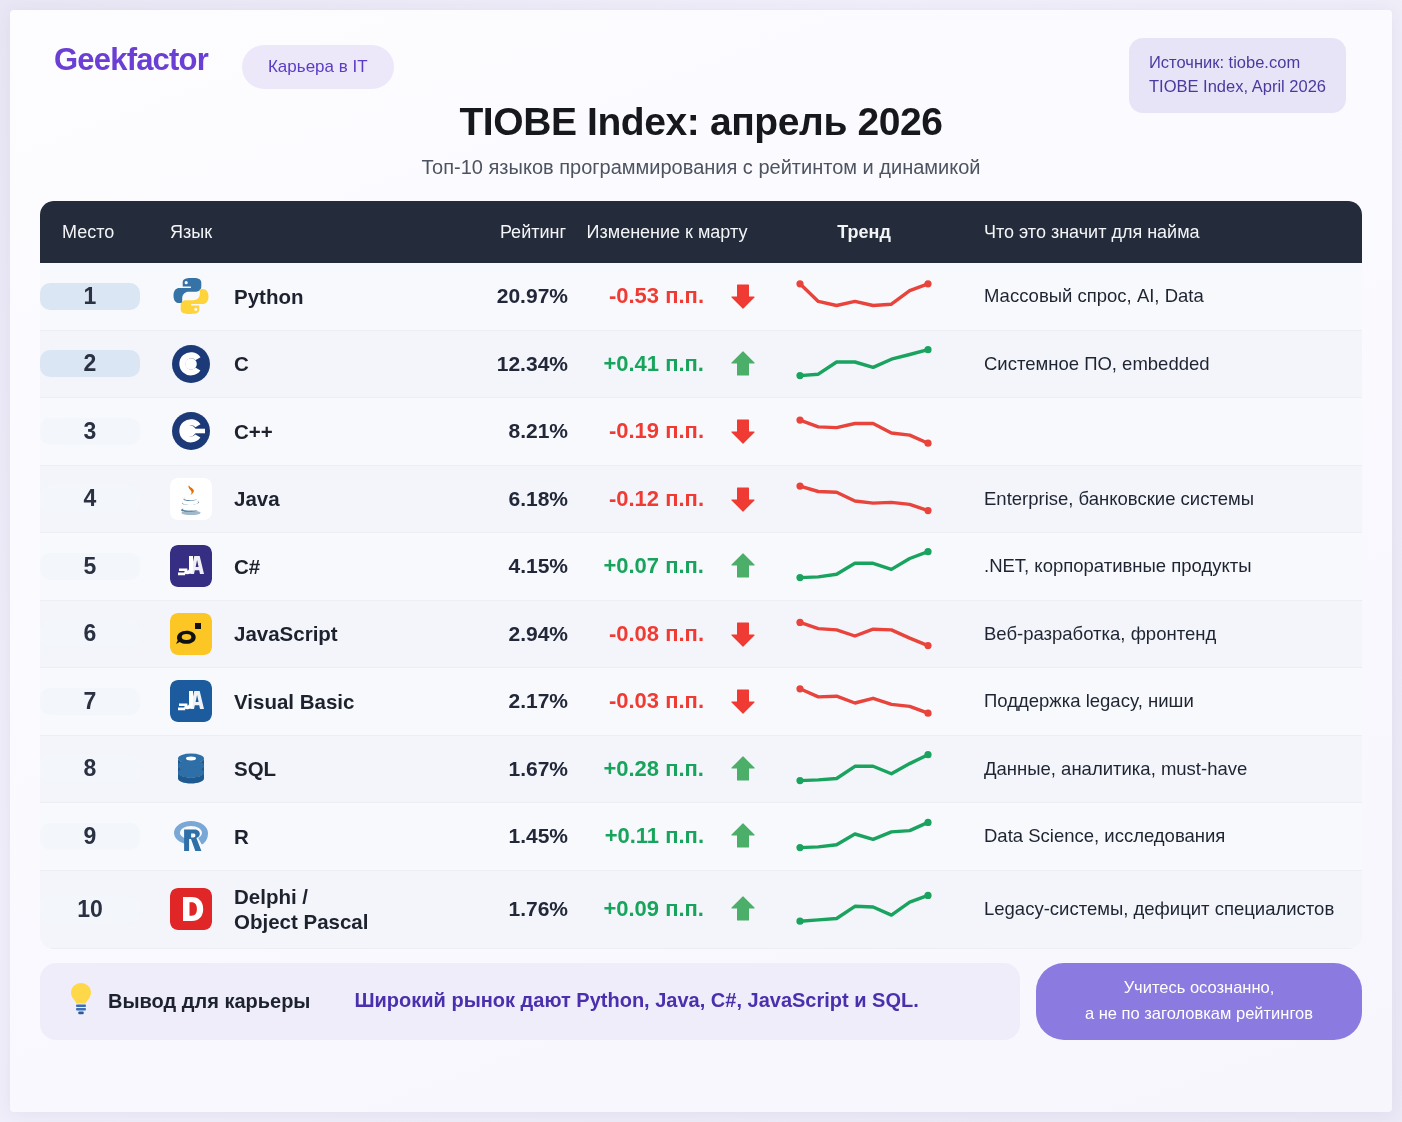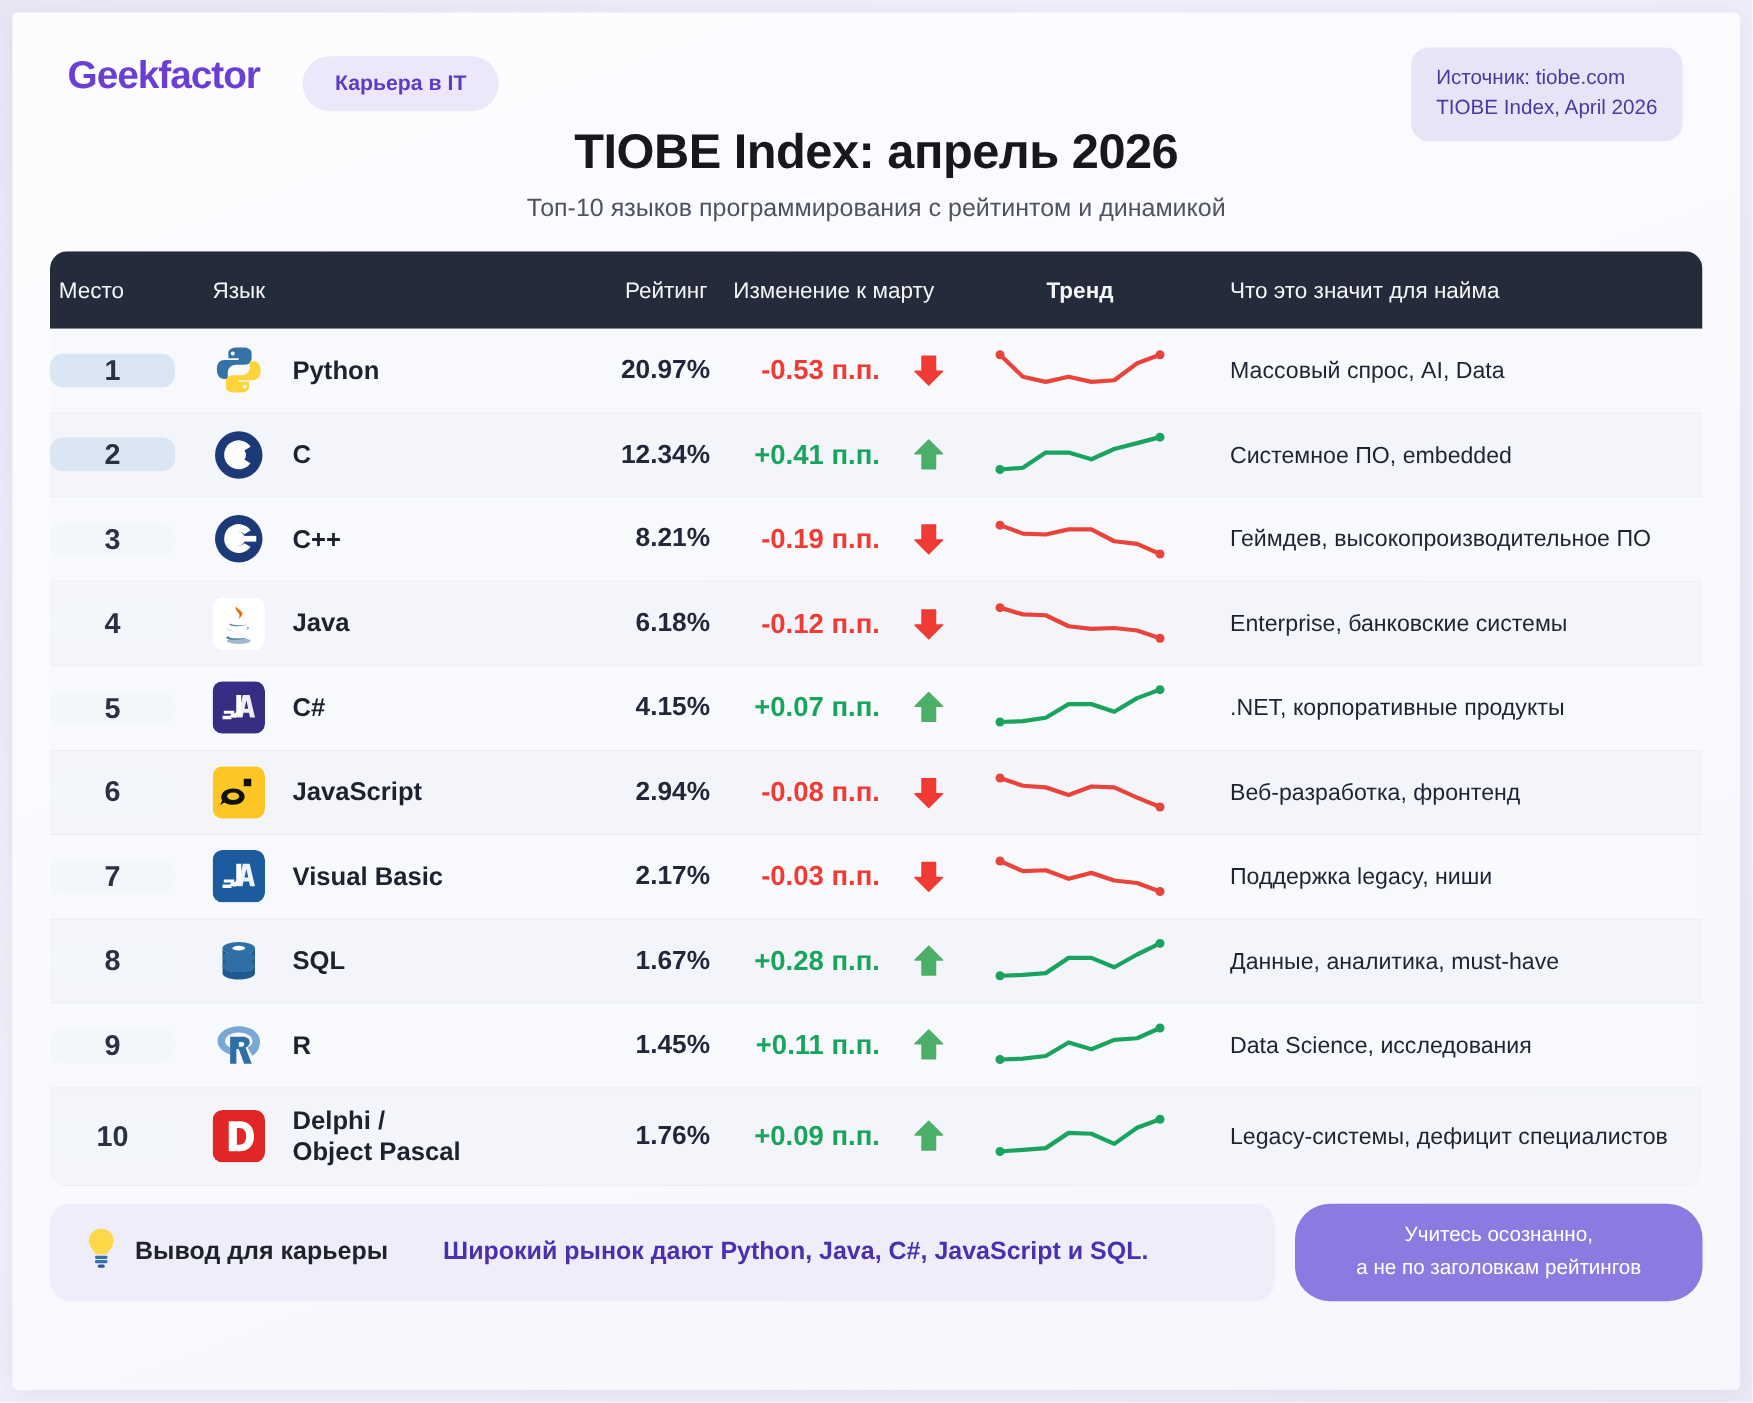--- a/index.html
+++ b/index.html
@@ -44,21 +44,21 @@
     letter-spacing: -0.8px;
     margin-left: 14px;
     margin-top: 6px;
   }
   .badge-career {
     margin-left: 34px;
     margin-top: 9px;
     background: #ece8fa;
     color: #5b3cc4;
     font-size: 17px;
-    font-weight: 700;
+    font-weight: 400;
     padding: 12px 26px;
     border-radius: 22px;
     white-space: nowrap;
   }
   .source-box {
     position: absolute;
     right: 16px;
     top: 2px;
     background: #e8e4f8;
     color: #4b3a9e;
@@ -114,21 +114,21 @@
   .row.tall { height: 78px; }
 
   
   .c-rank   { width: 103px; flex: none; text-align: center; }
   .c-lang   { width: 300px; flex: none; display: flex; align-items: center; }
   .c-rating { width: 125px; flex: none; text-align: right; }
   .c-chg    { width: 198px; flex: none; display: flex; align-items: center; justify-content: flex-end; padding-right: 6px; }
   .c-trend  { width: 196px; flex: none; display: flex; align-items: center; justify-content: center; font-weight: bold; }
   .c-note   { flex: 1; padding-left: 22px; }
 
-  .thead .c-rank   { text-align: left; padding-left: 7px; }
+  .thead .c-rank   { text-align: left; padding-left: 22px; }
   .thead .c-lang   { padding-left: 27px; }
   .thead .c-rating { text-align: right; padding-right: 2px; }
   .thead .c-chg    { justify-content: center; padding-right: 0; }
   .thead .c-trend  { justify-content: center; }
   .thead .c-note   { padding-left: 22px; }
 
   
   .rank-pill {
     display: flex;
     align-items: center;
@@ -362,23 +362,20 @@
             </span>
      </div>
      <div class="c-trend">
        <span>
               <svg class="spark" width="146" height="52" viewBox="0 0 146 52" aria-hidden="true">
       <path d="M9.0 15.1 L27.3 21.9 L45.6 22.6 L63.9 18.5 L82.1 18.5 L100.4 28.0 L118.7 30.1 L137.0 38.2" fill="none" stroke="#e8443c" stroke-width="3.4" stroke-linecap="round" stroke-linejoin="round"></path>
       <circle cx="9.0" cy="15.1" r="3.6" fill="#e8443c"></circle>
       <circle cx="137.0" cy="38.2" r="3.6" fill="#e8443c"></circle>
     </svg>
             </span>
-     </div>
-     <div class="c-note">
-       <span class="note">Геймдев, высокопроизводительное ПО</span>
      </div>
         </div>
         <div class="row alt">
           <div class="c-rank">
        <div class="rank-pill">4</div>
      </div>
      <div class="c-lang">
        <span class="lang-icon">
               <svg width="42" height="42" viewBox="0 0 42 42">
                 <rect width="42" height="42" rx="7" fill="#ffffff"></rect>

